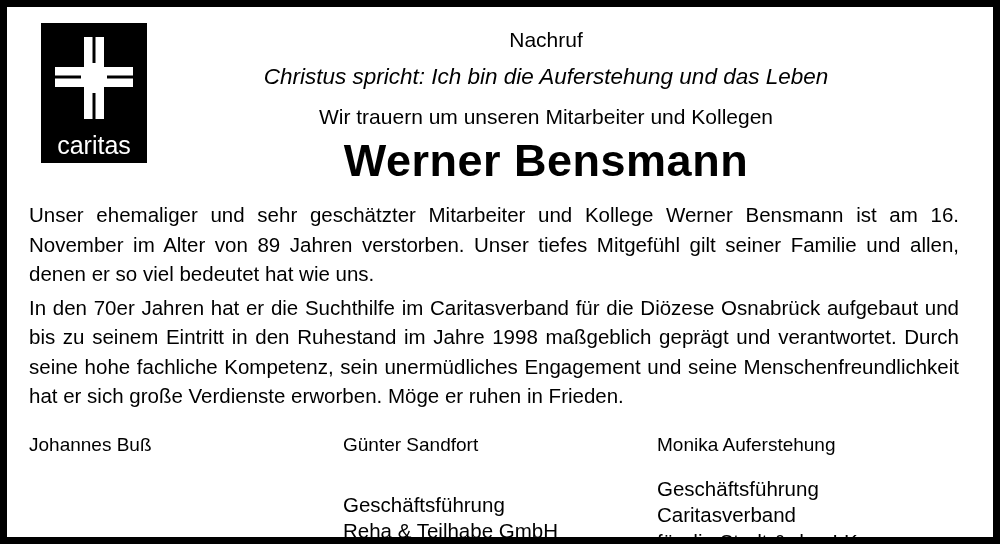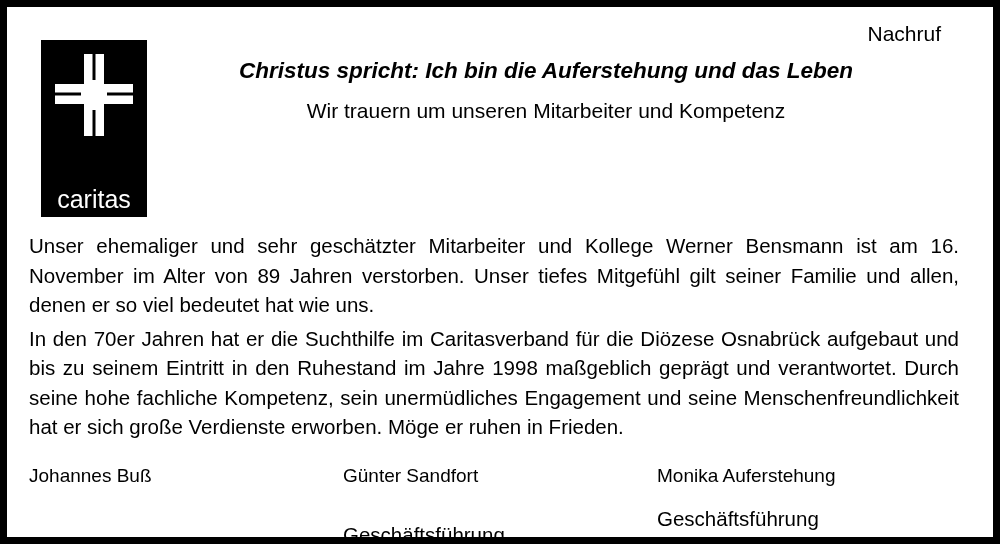--- a/index.html
+++ b/index.html
@@ -26,25 +26,25 @@
   }
 
   
   .header {
     display: flex;
     align-items: flex-start;
     margin-bottom: 4px;
   }
   .logo {
     width: 106px;
-    height: 177px;
+    height: 140px;
     background: #000000;
     position: relative;
     flex: 0 0 auto;
-    margin-top: 19px;
+    margin-top: 2px;
     margin-left: 12px;
   }
   .logo svg { display: block; }
   .logo-word {
     position: absolute;
     left: 0;
     right: 0;
     bottom: 5px;
     text-align: center;
     color: #ffffff;
@@ -55,28 +55,27 @@
   }
   .header-text {
     flex: 1 1 auto;
     text-align: center;
     padding-left: 4px;
     padding-right: 30px;
   }
   .kicker {
     font-size: 21px;
     line-height: 1.25;
-    margin-top: 0;
+    margin-top: 6px;
     margin-bottom: 10px;
-    text-align: right;
   }
   .verse {
     font-size: 22.5px;
     font-style: italic;
-    font-weight: bold;
+    font-weight: normal;
     line-height: 1.25;
     margin-bottom: 13px;
   }
   .mourn {
     font-size: 21px;
     line-height: 1.25;
     margin-bottom: 4px;
   }
   .name {
     font-size: 45px;
@@ -151,21 +150,22 @@
           <line x1="14" y1="54" x2="40" y2="54"></line>
           <line x1="66" y1="54" x2="92" y2="54"></line>
         </g>
       </svg>
       <div class="logo-word">caritas</div>
     </div>
 
     <div class="header-text">
       <div class="kicker">Nachruf</div>
       <div class="verse">Christus spricht: Ich bin die Auferstehung und das Leben</div>
-      <div class="mourn">Wir trauern um unseren Mitarbeiter und Kompetenz</div>
+      <div class="mourn">Wir trauern um unseren Mitarbeiter und Kollegen</div>
+      <div class="name">Werner Bensmann</div>
     </div>
 
   </div>
 
   <div class="body-text">
     <p>Unser ehemaliger und sehr geschätzter Mitarbeiter und Kollege Werner Bensmann ist am 16. November im Alter von 89 Jahren verstorben. Unser tiefes Mitgefühl gilt seiner Familie und allen, denen er so viel bedeutet hat wie uns.</p>
     <p>In den 70er Jahren hat er die Suchthilfe im Caritasverband für die Diözese Osnabrück aufgebaut und bis zu seinem Eintritt in den Ruhestand im Jahre 1998 maßgeblich geprägt und verantwortet. Durch seine hohe fachliche Kompetenz, sein unermüdliches Engagement und seine Menschenfreundlichkeit hat er sich große Verdienste erworben. Möge er ruhen in Frieden.</p>
   </div>
 
   <div class="signatures">

